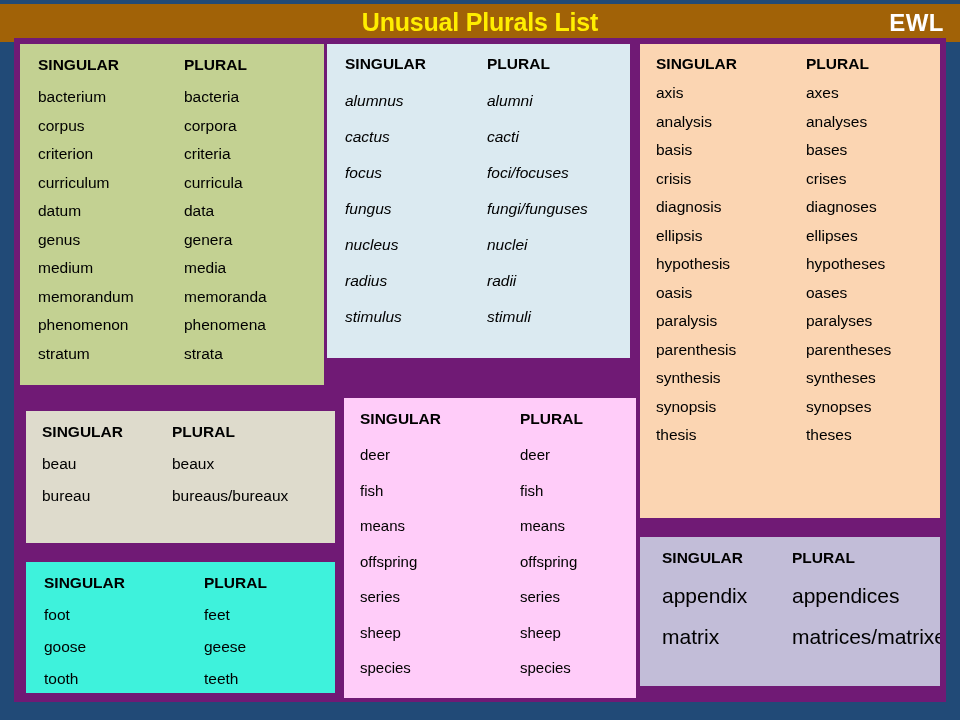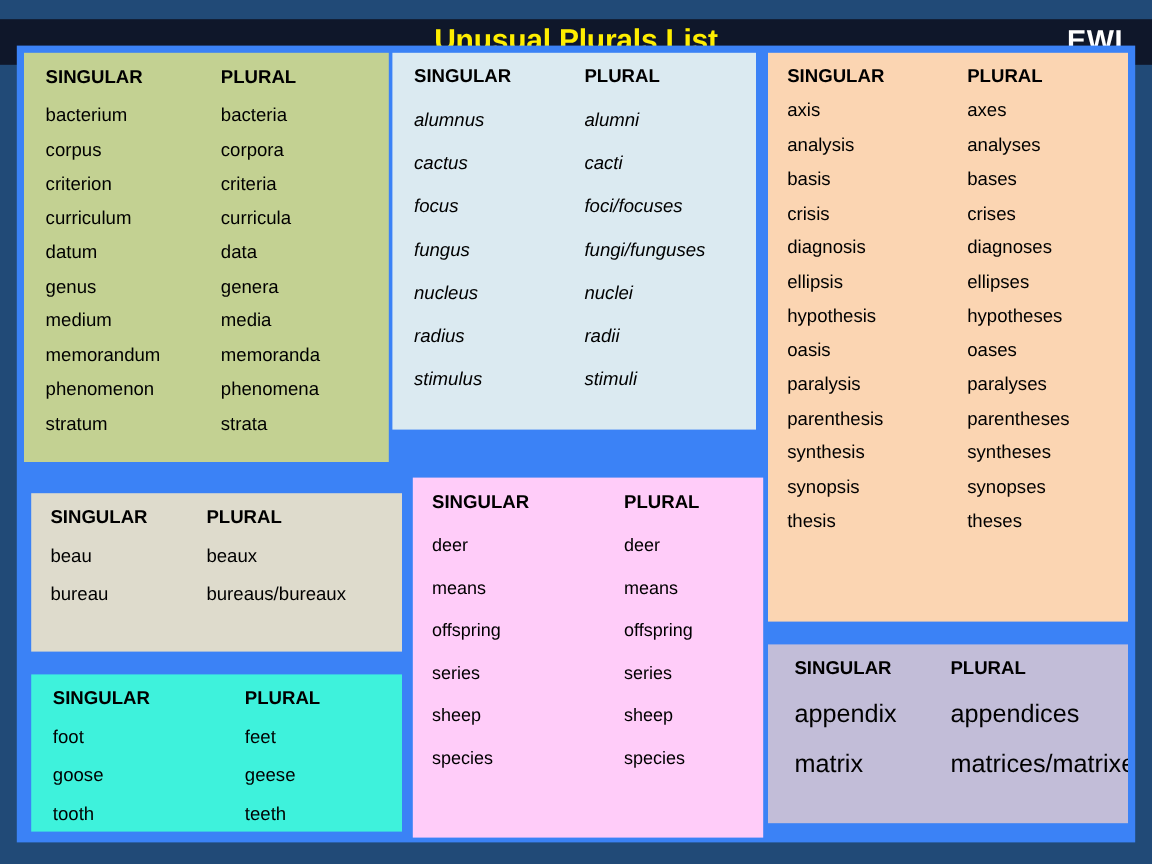--- a/index.html
+++ b/index.html
@@ -18,24 +18,24 @@
     position: relative;
     width: 960px;
     height: 720px;
     background: #214a77;
     box-sizing: border-box;
   }
   
   #header {
     position: absolute;
     left: 0;
-    top: 16px;
+    top: 4px;
     width: 960px;
     height: 38px;
-    background: #0f172a;
+    background: #a16207;
     box-sizing: border-box;
   }
   #header-title {
     position: absolute;
     left: 0;
     top: 0;
     width: 960px;
     height: 38px;
     line-height: 36px;
     text-align: center;
@@ -56,21 +56,21 @@
     font-weight: bold;
     letter-spacing: 0.5px;
   }
   
   #canvas {
     position: absolute;
     left: 14px;
     top: 38px;
     width: 932px;
     height: 664px;
-    background: #3b82f6;
+    background: #701a75;
   }
   
   .panel {
     position: absolute;
     box-sizing: border-box;
     overflow: hidden;
   }
   .ptable {
     width: 100%;
     border-collapse: collapse;
@@ -379,20 +379,24 @@
             <th>SINGULAR</th>
             <th>PLURAL</th>
           </tr>
         </thead>
         <tbody>
           <tr>
               <td>deer</td>
               <td>deer</td>
             </tr>
           <tr>
+              <td>fish</td>
+              <td>fish</td>
+            </tr>
+          <tr>
               <td>means</td>
               <td>means</td>
             </tr>
           <tr>
               <td>offspring</td>
               <td>offspring</td>
             </tr>
           <tr>
               <td>series</td>
               <td>series</td>

